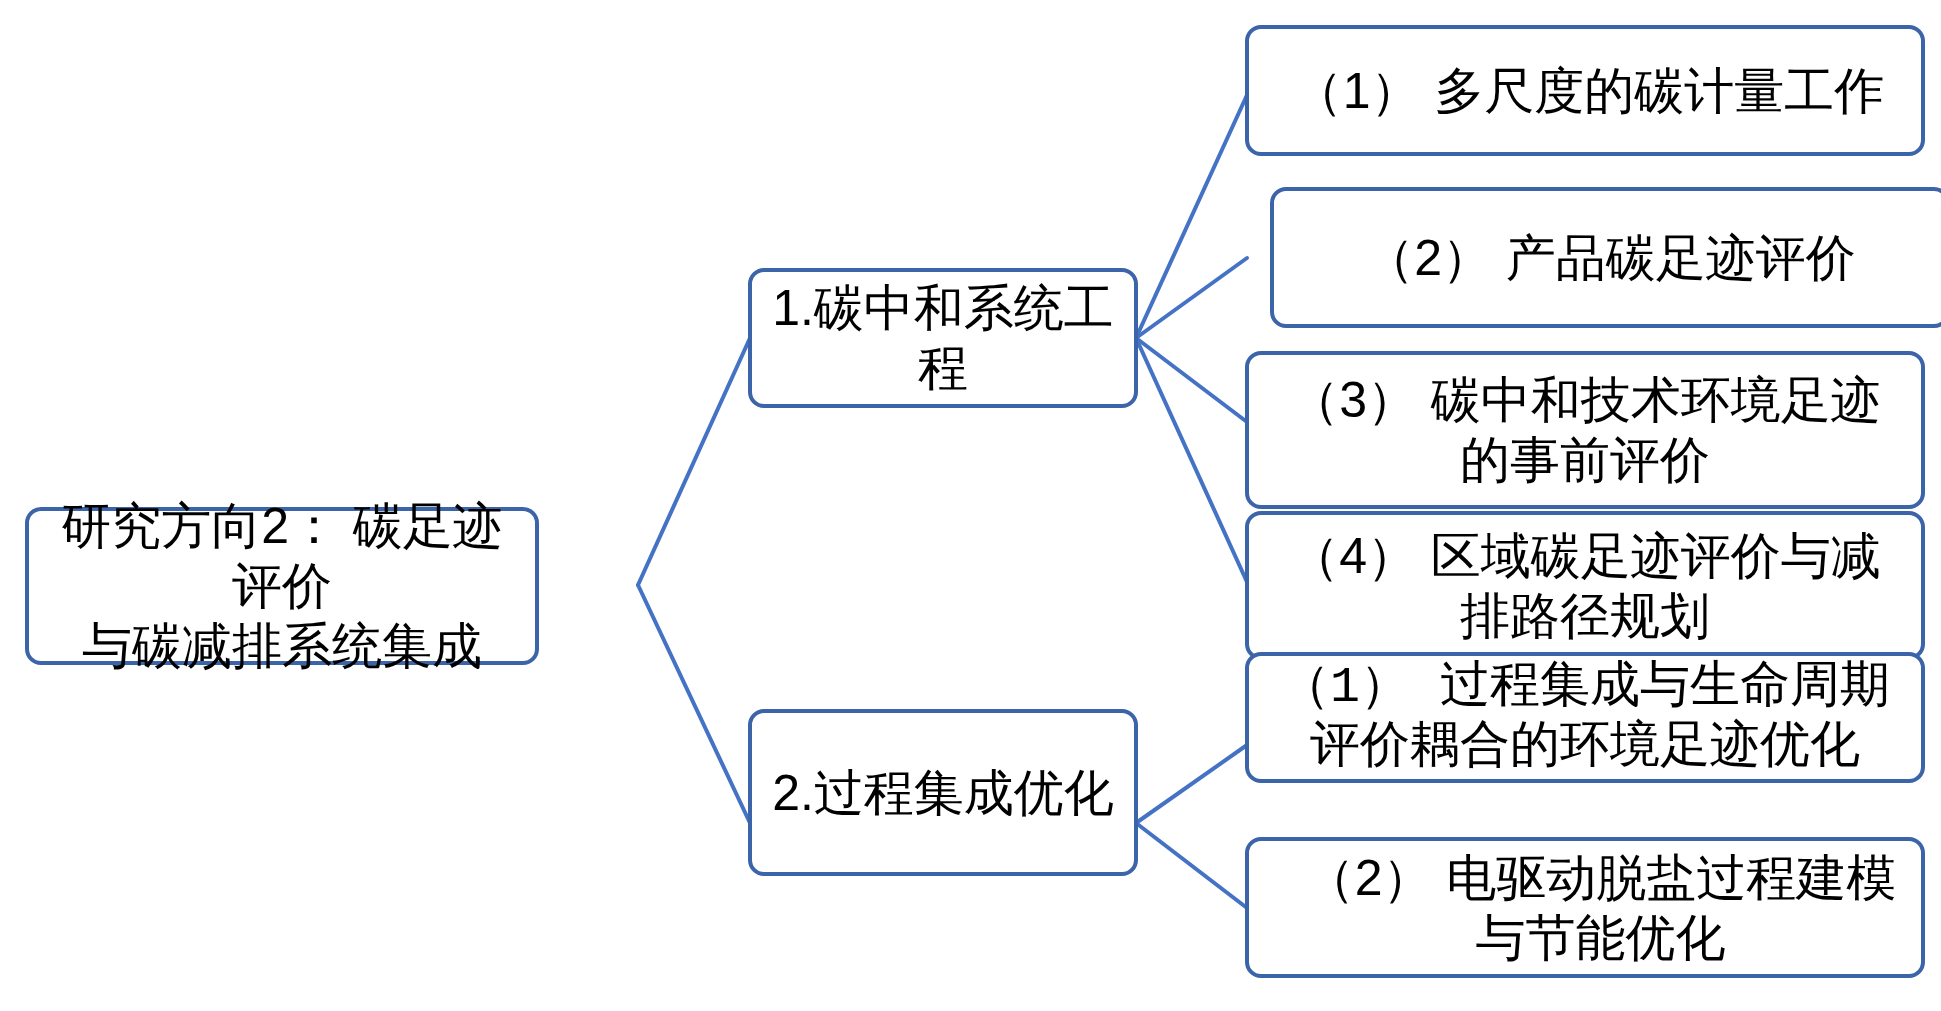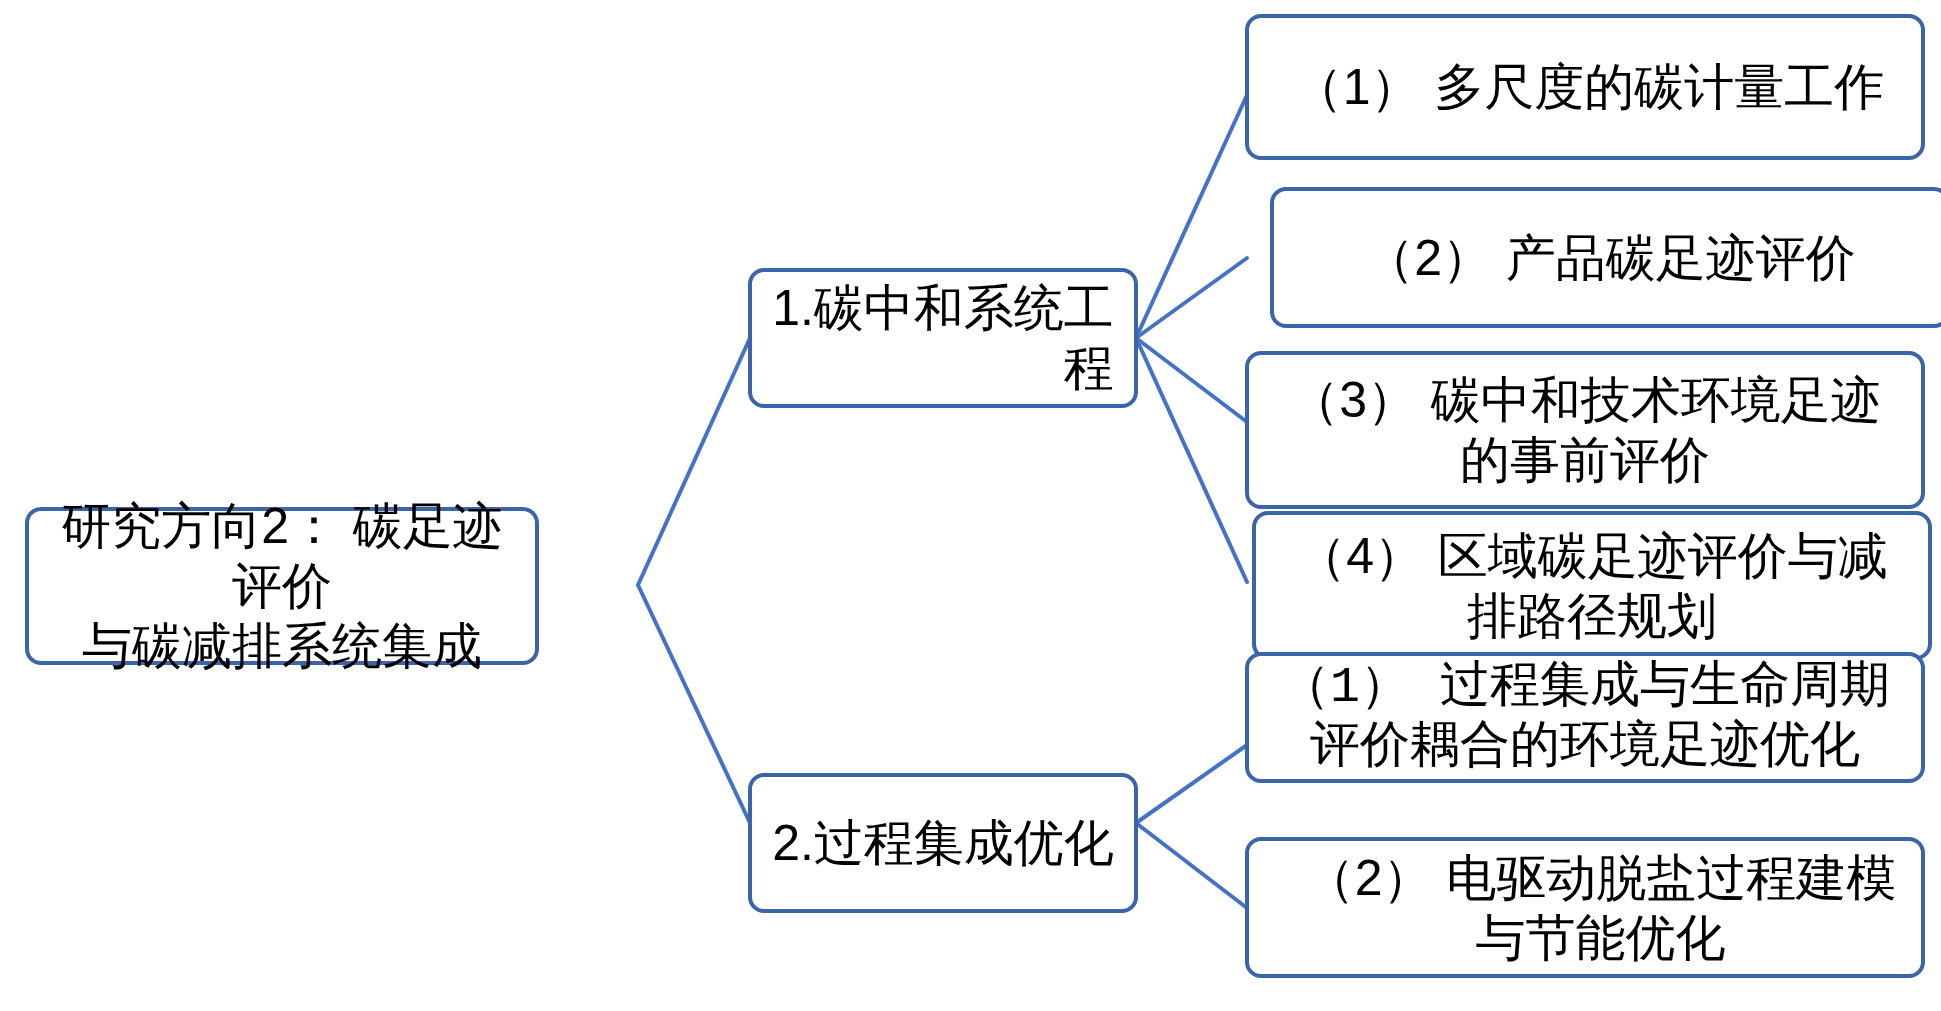--- a/index.html
+++ b/index.html
@@ -22,27 +22,27 @@
     position:absolute;z-index:1;box-sizing:border-box;
     background:var(--background);
     border:4px solid var(--box-border);
     border-radius:16px;
     display:flex;align-items:center;justify-content:center;
     text-align:center;white-space:pre-line;
     font-size:50px;line-height:1.2;color:var(--text);
     padding:0 12px;
   }
   .root{left:25px;top:507px;width:514px;height:158px;}
-  .b1{left:748px;top:268px;width:390px;height:140px;text-align:right;}
-  .b2{left:748px;top:773px;width:390px;height:140px;}
+  .b1{left:748px;top:268px;width:390px;height:140px;}
+  .b2{left:748px;top:709px;width:390px;height:167px;}
   .leaf{left:1245px;width:680px;}
-  .l1{top:14px;height:146px;padding-left:19px;}
+  .l1{top:25px;height:131px;padding-left:19px;}
   .l2{top:187px;height:141px;margin-left:25px;}
   .l3{top:351px;height:158px;}
-  .l4{top:511px;height:149px;margin-left:7px;}
+  .l4{top:511px;height:149px;}
   .l5{top:652px;height:131px;font-family:Liberation Mono, monospace;}
   .l6{top:837px;height:141px;padding-left:43px;}
 </style>
 </head>
 <body>
 
 <div id="canvas">
 
   <svg class="connectors" width="1941" height="1011" viewBox="0 0 1941 1011" aria-hidden="true">
     <line class="connector" x1="638" y1="585" x2="750" y2="338"></line>

